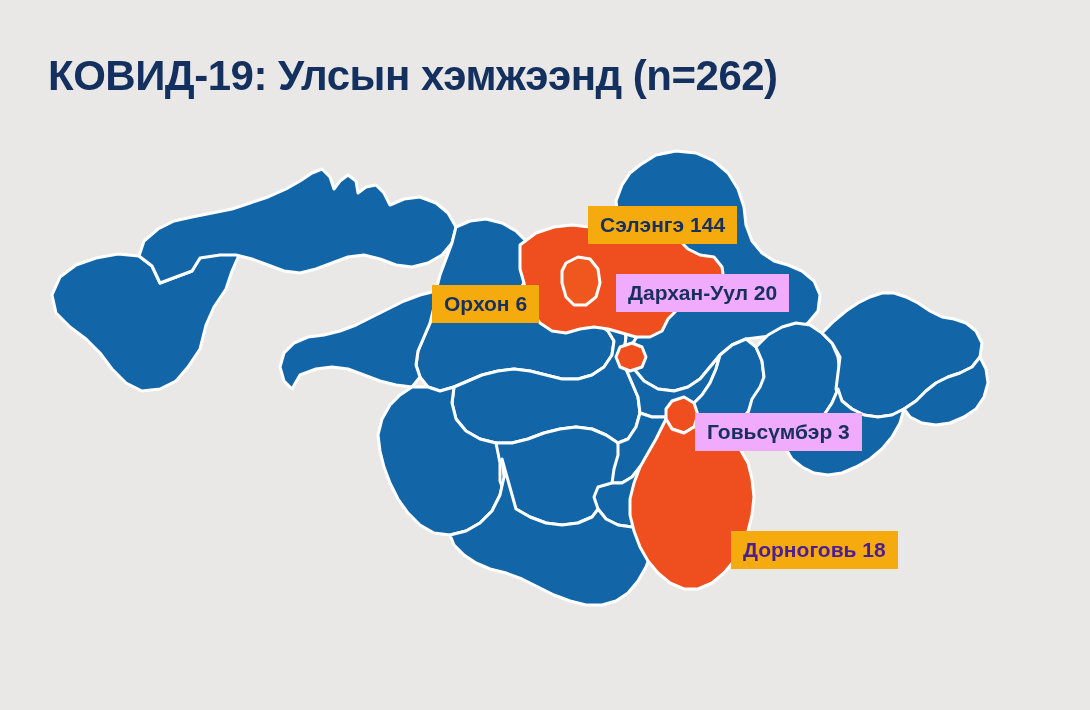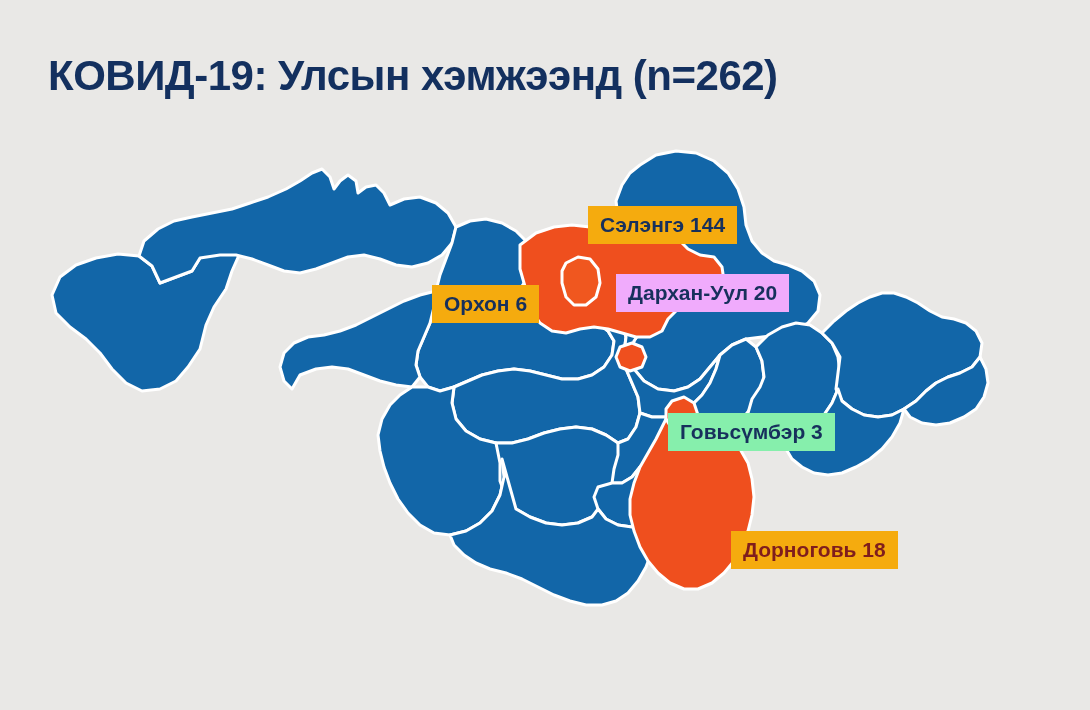--- a/index.html
+++ b/index.html
@@ -169,20 +169,20 @@
 
   <div class="callout" style="left: 588px; top: 206px; background: rgb(245, 171, 14); color: rgb(23, 48, 92);">
     <span>Сэлэнгэ 144</span>
   </div>
   <div class="callout" style="left: 616px; top: 274px; background: #f0abfc; color: rgb(23, 48, 92);">
     <span>Дархан-Уул 20</span>
   </div>
   <div class="callout" style="left: 432px; top: 285px; background: rgb(245, 171, 14); color: rgb(23, 48, 92);">
     <span>Орхон 6</span>
   </div>
-  <div class="callout" style="left: 668px; top: 413px; background: #86efac; color: rgb(23, 48, 92);">
+  <div class="callout" style="left: 695px; top: 413px; background: #f0abfc; color: rgb(23, 48, 92);">
     <span>Говьсүмбэр 3</span>
   </div>
-  <div class="callout" style="left: 731px; top: 531px; background: rgb(245, 171, 14); color: #7f1d1d;">
+  <div class="callout" style="left: 731px; top: 531px; background: rgb(245, 171, 14); color: #4c1d95;">
     <span>Дорноговь 18</span>
   </div>
 
 </div>
 
 </body></html>

